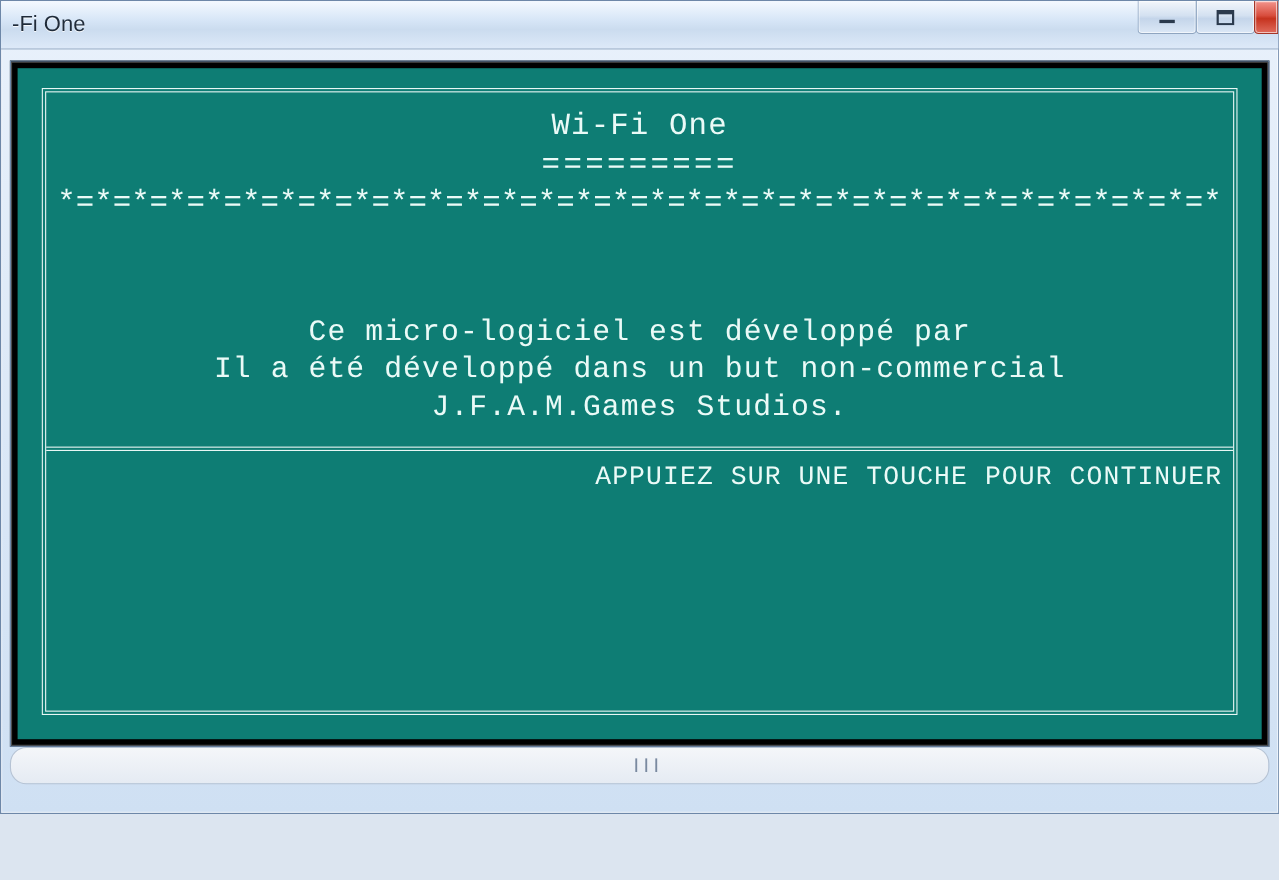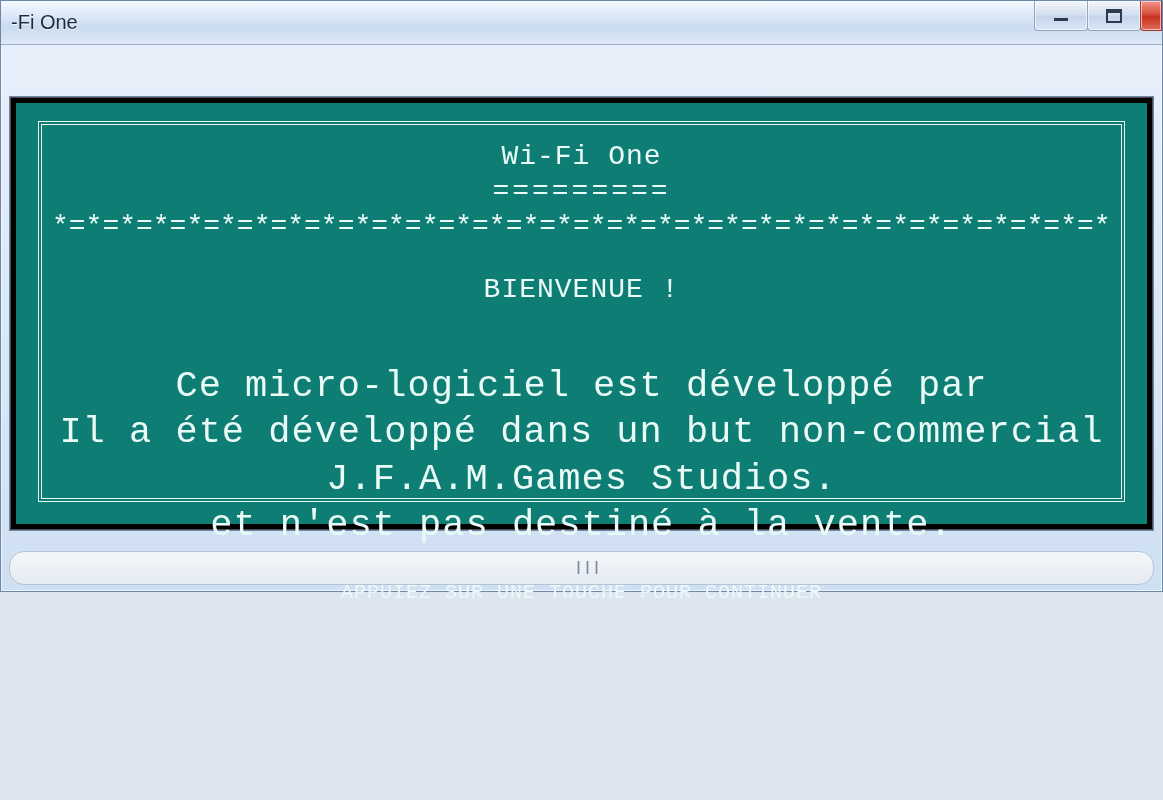--- a/index.html
+++ b/index.html
@@ -2,21 +2,21 @@
 <html><head>
 <meta charset="utf-8">
 <style>
   * { box-sizing: border-box; margin: 0; padding: 0; }
   html, body { width: 1163px; height: 800px; overflow: hidden; background: #dce5f0; font-family: "Segoe UI", Tahoma, sans-serif; }
 
   
   .window {
     position: absolute;
     left: 0; top: 0;
-    width: 1163px; height: 592px;
+    width: 1163px; height: 740px;
     background: linear-gradient(#e9f1fb, #cfe0f3);
     border: 1px solid #6d87a8;
     box-shadow: inset 0 0 0 1px rgba(255,255,255,.6);
   }
   .titlebar {
     height: 44px;
     display: flex; align-items: center;
     padding: 0 6px;
     background: linear-gradient(#f4f9ff, #d7e6f7 40%, #cbdcef 60%, #dde9f8);
     border-bottom: 1px solid #9db1ca;
@@ -52,21 +52,20 @@
     border-bottom-right-radius: 0;
   }
   .win-btn svg { display:block; }
 
   .client {
     position: absolute;
     left: 8px; right: 8px; top: 54px; bottom: 60px;
     background: #000;
     border: 1px solid #6d87a8;
     box-shadow: inset 0 0 0 1px rgba(255,255,255,.3);
-    margin-top: 41px;
   }
 
   
   .console {
     position: absolute; inset: 6px;
     background: #0f766e;
     background: #0e7b74;
     background: #0e7d74;
     background: #0f7f76;
     background: #0f7f76;
@@ -90,27 +89,27 @@
   .term .rule-x {
     letter-spacing: 0;
     white-space: nowrap;
     overflow: hidden;
   }
   .term .spacer { height: 28px; }
   .term .hr-ascii {
     border-top: 4px double #e8f7f5;
     margin: 18px -10px 10px -10px;
   }
-  .term .body { font-size: 37px; }
-  .term .prompt { font-size: 20px; margin-top: 10px; }
+  .term .body { font-size: 27px; }
+  .term .prompt { font-size: 24px; margin-top: 10px; text-align: right; }
 
   
   .hscroll {
     position: absolute;
-    left: 8px; right: 8px; bottom: 6px; height: 34px;
+    left: 8px; right: 8px; bottom: 26px; height: 34px;
     background: linear-gradient(#f4f6f9, #e5ebf3);
     border: 1px solid #b6c3d4;
     border-radius: 15px;
     display: flex; align-items: center; justify-content: center; padding-left: 16px;
   }
   .hscroll .grip {
     color: #7a8aa0;
     font-size: 18px;
     letter-spacing: 4px;
     user-select: none;
@@ -140,28 +139,26 @@
   </div>
 
   <div class="client">
     <div class="console">
       <div class="term">
         <div class="thin">Wi-Fi One</div>
         <div class="thin rule-eq">=========</div>
         <div class="thin rule-x">*=*=*=*=*=*=*=*=*=*=*=*=*=*=*=*=*=*=*=*=*=*=*=*=*=*=*=*=*=*=*=*=*=*=*=*=*=*=*=*=*</div>
 
         <div class="spacer"></div>
-        <div class="thin">BIENVENUE !</div>
         <div class="spacer"></div>
         <div class="spacer"></div>
 
         <div class="body">Ce micro-logiciel est développé par</div>
         <div class="body">Il a été développé dans un but non-commercial</div>
         <div class="body">J.F.A.M.Games Studios.</div>
-        <div class="body">et n'est pas destiné à la vente.</div>
 
         <div class="hr-ascii"></div>
         <div class="prompt">APPUIEZ SUR UNE TOUCHE POUR CONTINUER</div>
       </div>
     </div>
   </div>
 
   <div class="hscroll">
     <span class="grip">III</span>
   </div>

